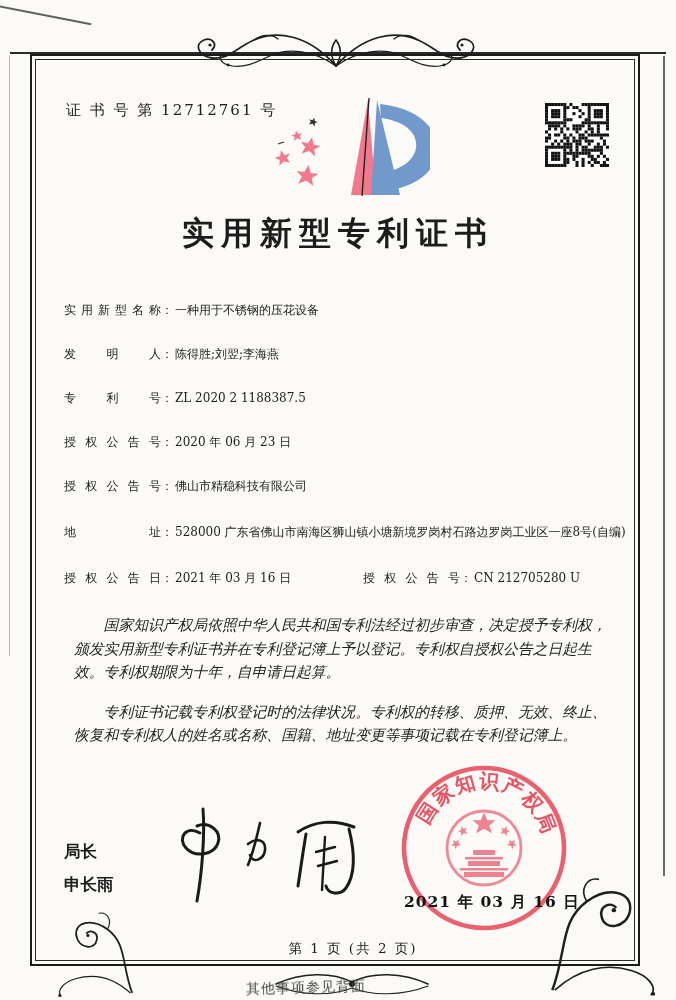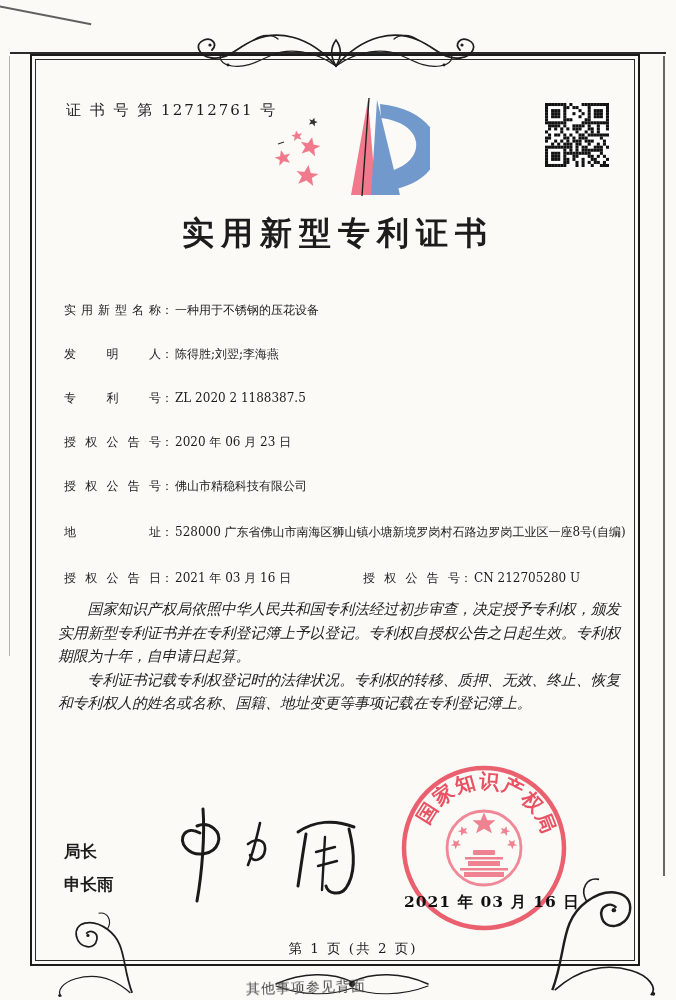--- a/index.html
+++ b/index.html
@@ -27,21 +27,21 @@
   .fields{position:absolute;left:64px;top:300px;width:562px;font-size:12px;}
   .field-row{display:flex;margin-bottom:23px;line-height:21px;}
   .field-label{width:97px;flex:0 0 97px;text-align-last:justify;}
   .field-colon{flex:0 0 14px;}
   .field-value{max-width:462px;}
   .grant-row{display:flex;margin-top:24px;line-height:21px;align-items:center;}
   .grant-row .pair2{margin-left:28px;display:flex;}
   
   .body-text{position:absolute;left:58px;top:597px;width:566px;
     font-size:14.8px;line-height:23.5px;font-style:italic;color:#222;}
-  .body-text p{margin:0;text-indent:2em;}
+  .body-text p{margin:16px;text-indent:2em;}
   
   .signer{position:absolute;left:64px;top:835px;font-size:16.5px;line-height:33px;font-weight:bold;}
   .signature{position:absolute;left:148px;top:803px;}
   .seal{position:absolute;left:394px;top:758px;}
   .seal-date{position:absolute;left:404px;top:892px;font-size:15.5px;font-weight:600;
     letter-spacing:1px;color:#111;}
   .footer-page{position:absolute;left:0;top:940px;width:100%;text-align:center;
     font-size:13.5px;letter-spacing:2px;margin-left:15px;}
   .back-note{position:absolute;left:246px;top:979px;font-size:14px;color:#474747;
     transform:rotate(-1.5deg);filter:blur(.4px);letter-spacing:1px;}

